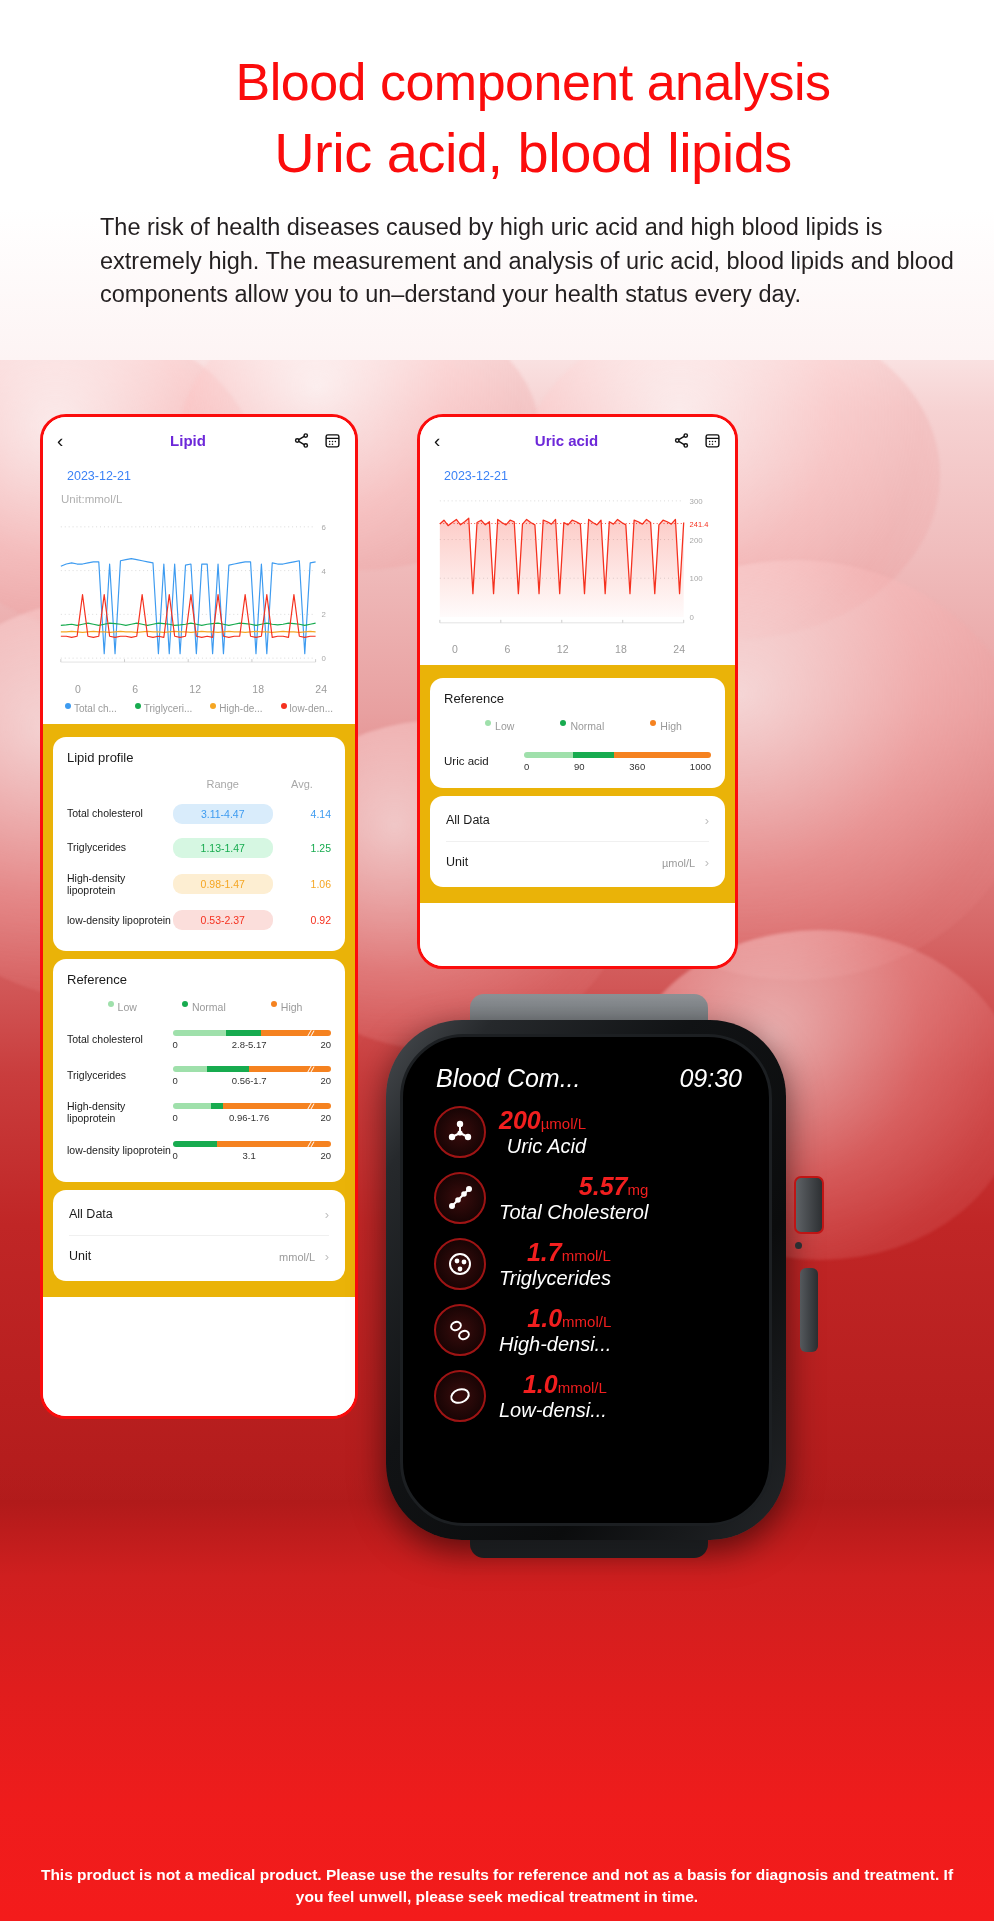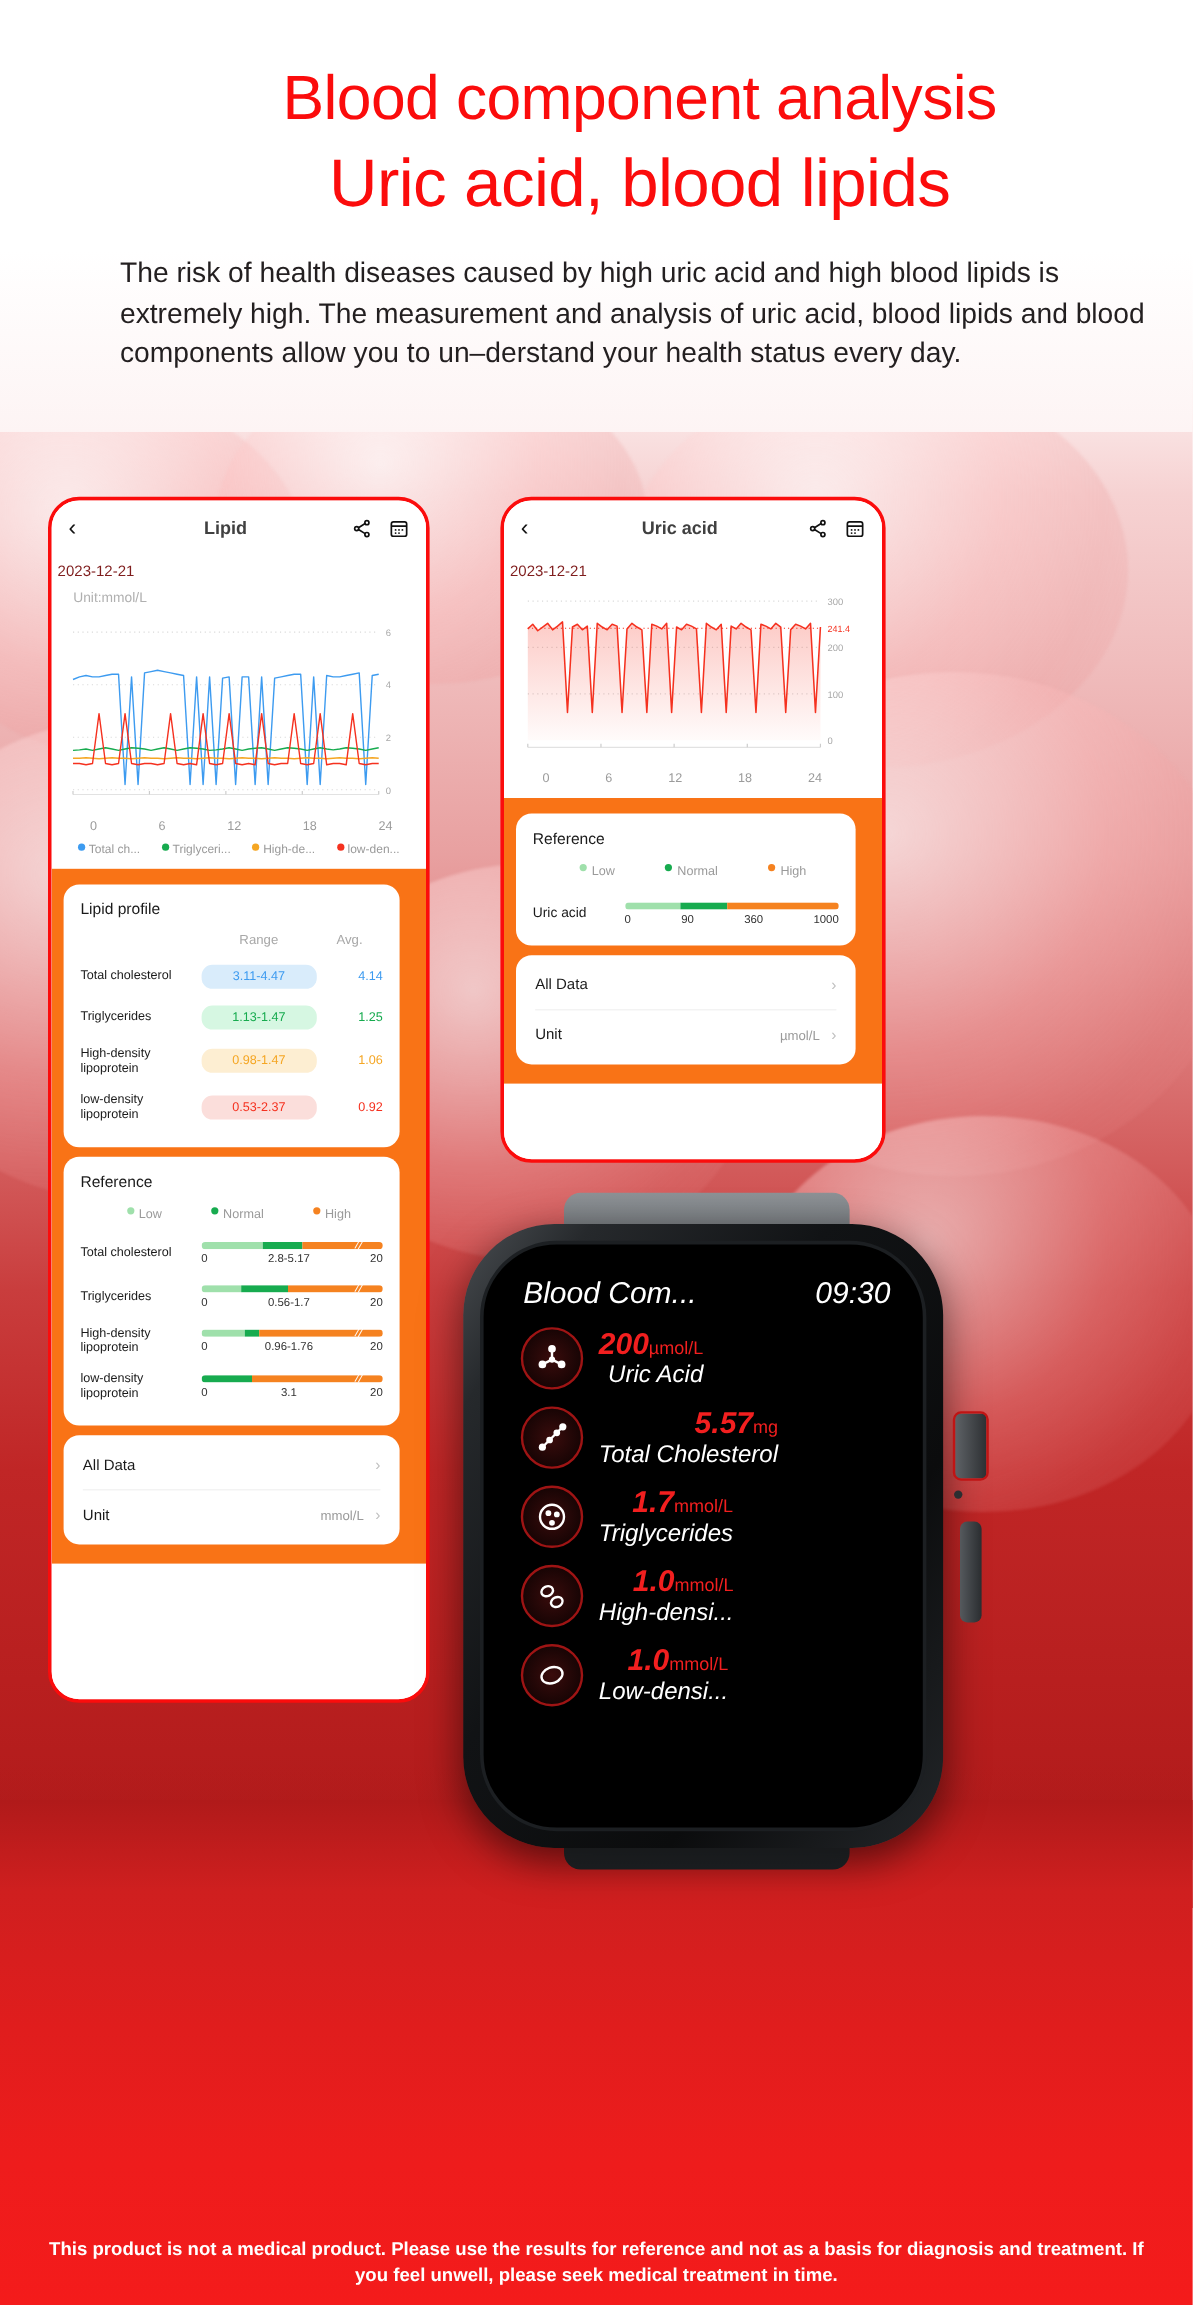--- a/index.html
+++ b/index.html
@@ -78,43 +78,43 @@
   #phone-lipid { left: 40px; top: 414px; width: 318px; height: 1005px; }
   #phone-uric  { left: 417px; top: 414px; width: 321px; height: 555px; }
 
   .scr { width: 100%; height: 100%; background: #ffffff; position: relative; }
 
   .navbar {
     height: 46px; display: flex; align-items: center;
     padding: 0 14px; gap: 0;
   }
   .nav-back { font-size: 19px; color: #111; line-height: 1; width: 26px; }
-  .nav-title { flex: 1; text-align: center; font-size: 15px; font-weight: 700; color: #404040; }
+  .nav-title { flex: 1; text-align: center; font-size: 15px; font-weight: 700; color: #6d28d9; }
   .nav-icons { display: flex; align-items: center; gap: 14px; }
   .ic { width: 17px; height: 17px; display: inline-block; }
 
-  .date-line { font-size: 12.5px; color: #7f1d1d; padding: 6px 18px 0 5px; }
+  .date-line { font-size: 12.5px; color: #3b82f6; padding: 6px 18px 0 24px; }
   .unit-line { font-size: 11.5px; color: #b0b0b0; padding: 10px 18px 0 18px; }
 
   .bigval { text-align: center; font-size: 25px; color: #1a1a1a; padding-top: 12px; letter-spacing: -0.3px; }
   .bigval .u { font-size: 12.5px; color: #555; }
 
   
   .chart-wrap { position: relative; margin: 14px 10px 0 10px; }
   .chart-svg { display: block; width: 100%; }
   .xaxis { display: flex; justify-content: space-between; padding: 2px 18px 0 22px; }
   .xaxis span { font-size: 10.5px; color: #9b9b9b; }
 
   .legend { display: flex; justify-content: space-between; padding: 8px 12px 10px 12px; }
   .lg { display: flex; align-items: flex-start; gap: 3px; font-size: 10px; color: #9a9a9a; white-space: nowrap; }
   .dot { width: 6px; height: 6px; border-radius: 50%; display: inline-block; }
 
   
   .card { background: #fff; border-radius: 13px; margin: 8px 10px; padding: 13px 14px 14px 14px; }
-  .sheetbg { background: #f97316; padding: 5px 12px 8px 0; }
+  .sheetbg { background: #eab308; padding: 5px 0 8px 0; }
   .card-title { font-size: 13px; color: #1a1a1a; margin-bottom: 4px; }
 
   table.lp { width: 100%; border-collapse: collapse; }
   table.lp th { font-size: 11px; color: #a8a8a8; font-weight: 400; padding: 9px 0 7px 0; }
   table.lp td { font-size: 10.5px; color: #1a1a1a; padding: 7px 0; vertical-align: middle; }
   td.nm { width: 40%; line-height: 1.18; }
   td.rg { width: 38%; text-align: center; }
   td.av { width: 22%; text-align: right; font-size: 11px; }
   .pill { display: inline-block; width: 100%; border-radius: 9px; padding: 4px 0; font-size: 10.5px; text-align: center; }
 

